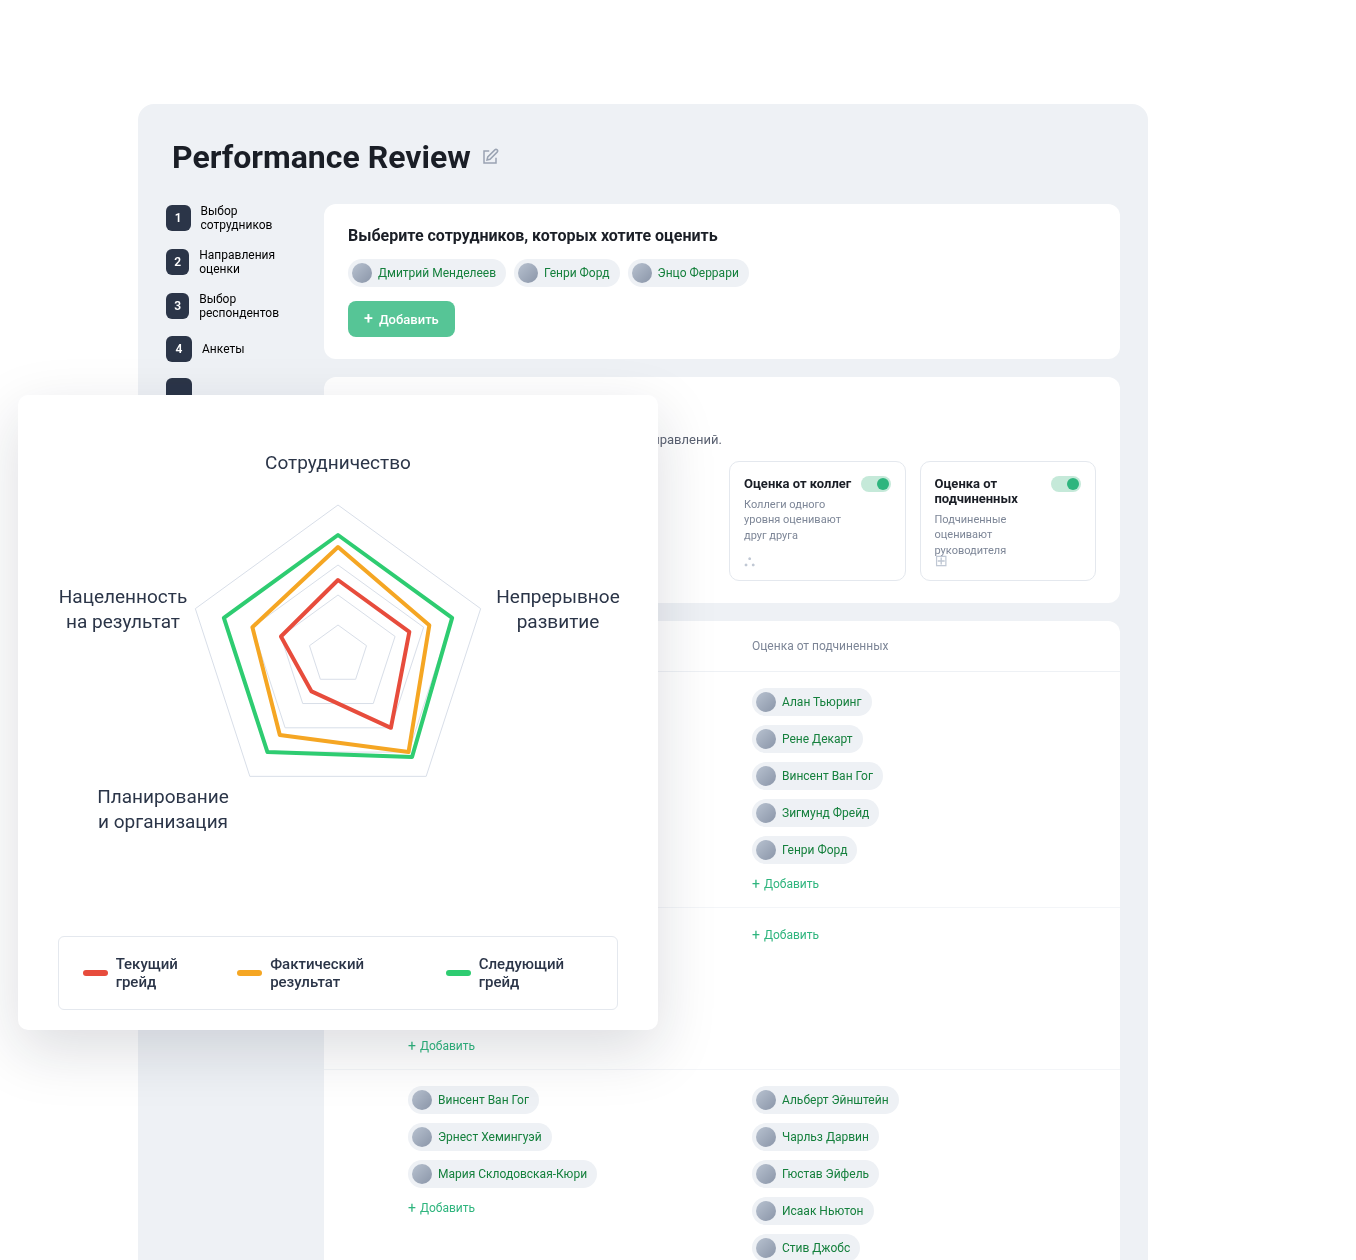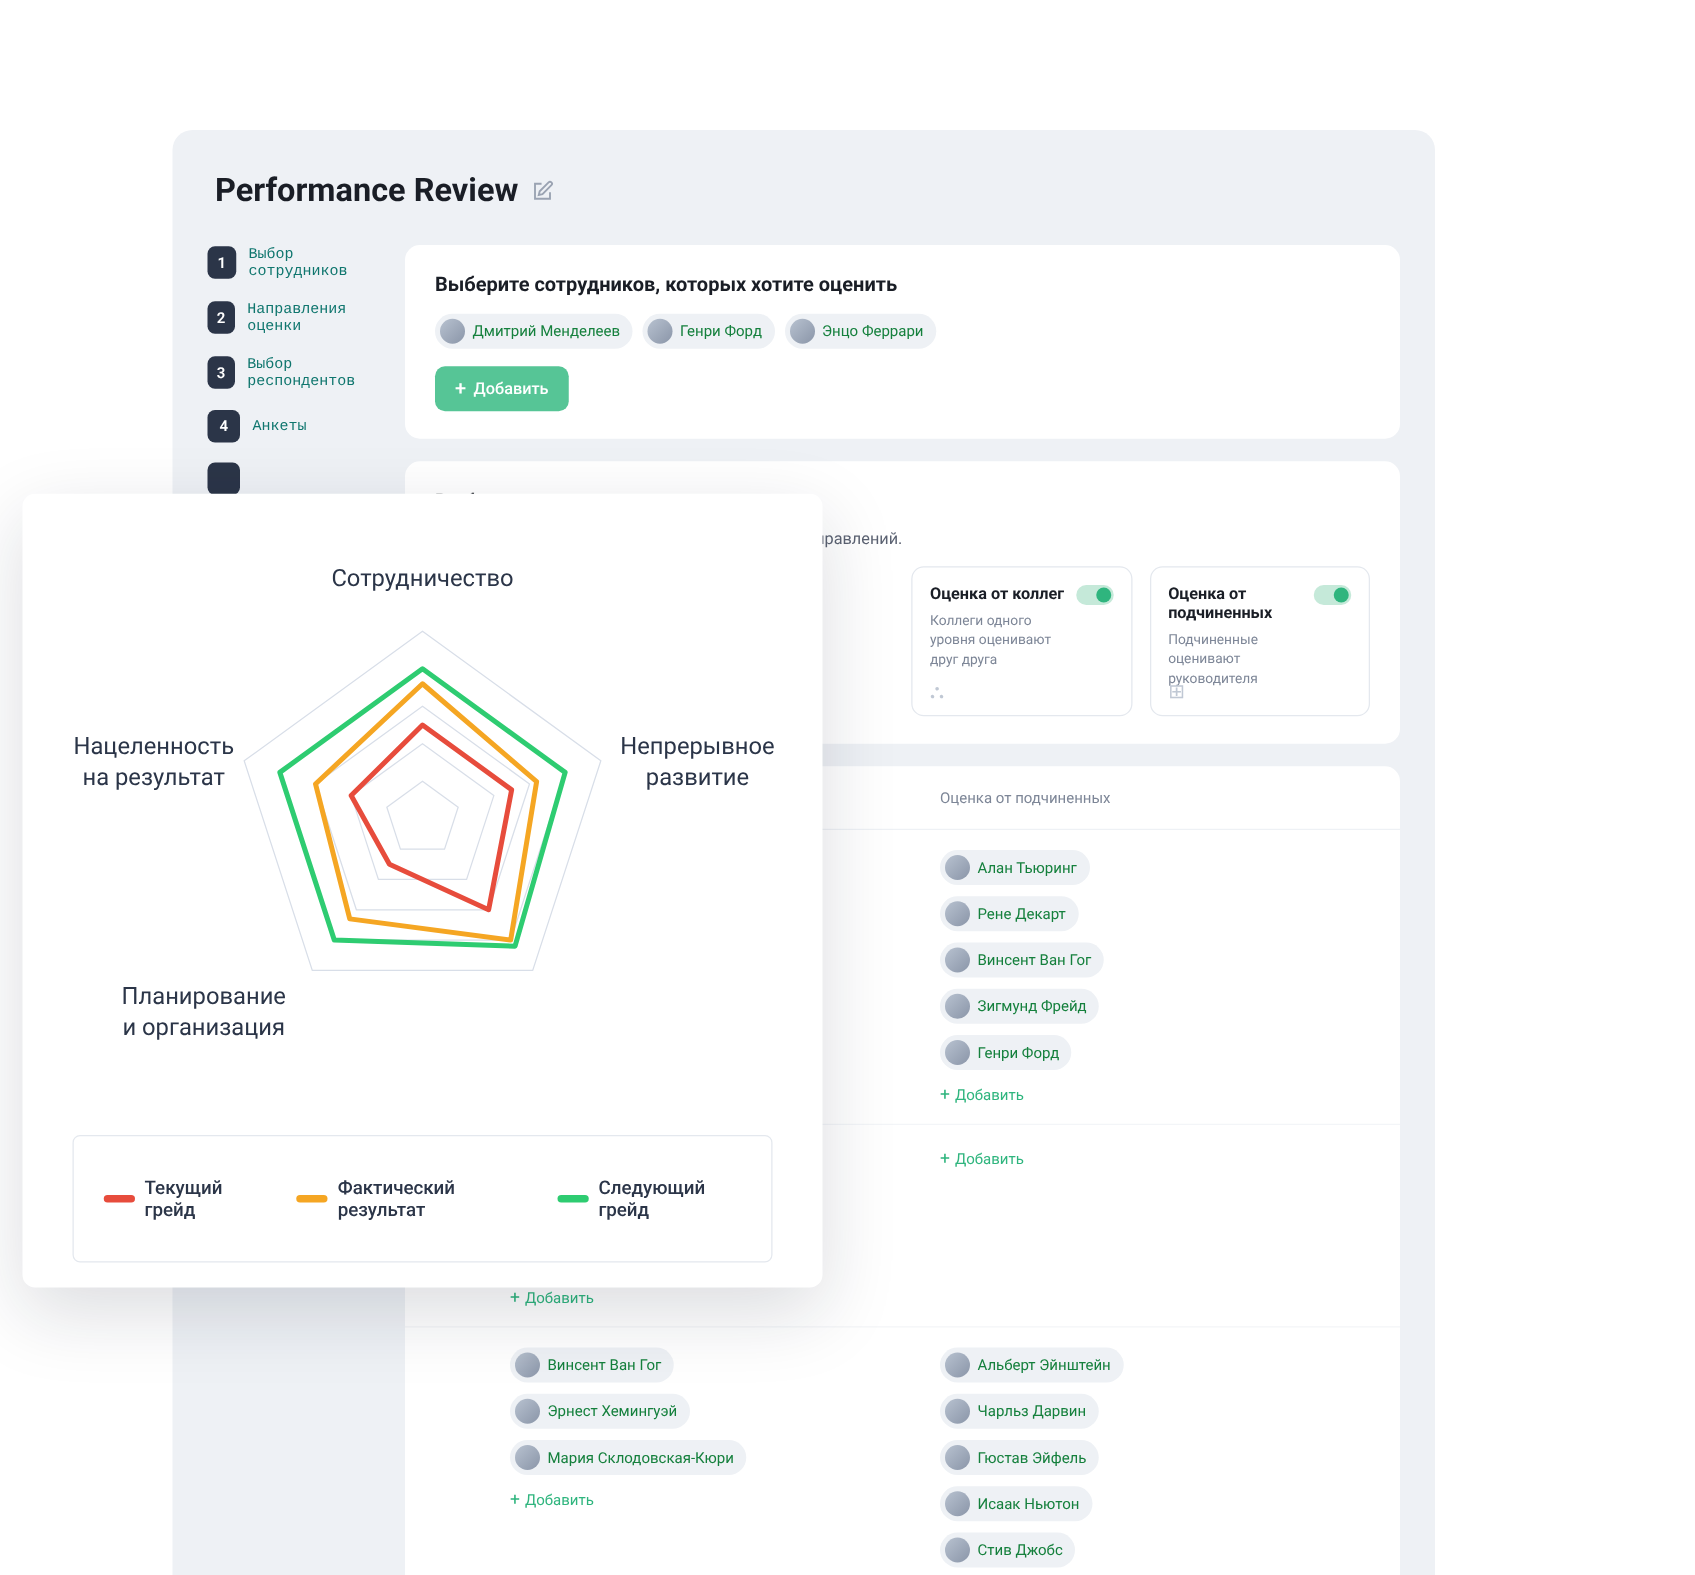--- a/index.html
+++ b/index.html
@@ -9,28 +9,28 @@
   position: absolute;
   left: 138px;
   top: 104px;
   width: 1010px;
   background: #eef1f5;
   border-radius: 16px;
   padding: 34px 0 40px 0;
 }
 
 .title-row { display: flex; align-items: center; gap: 10px; padding: 0 34px 28px 34px; }
-.title { font-size: 26px; font-weight: 700; color: #1a1e26; }
+.title { font-size: 32px; font-weight: 700; color: #1a1e26; }
 .edit-icon { width: 18px; height: 18px; color: #9aa3b2; cursor: pointer; }
 
 .layout { display: flex; gap: 18px; padding: 0 28px; }
 .sidebar { width: 140px; display: flex; flex-direction: column; gap: 16px; }
 .step { display: flex; align-items: center; gap: 10px; }
 .step-num { width: 26px; height: 26px; background: #2b3548; color: #fff; border-radius: 6px; display: flex; align-items: center; justify-content: center; font-size: 12px; font-weight: 600; }
-.step-label { font-size: 12px; color: #0f766e; font-family: Liberation Mono, monospace; }
+.step-label { font-size: 12px; color: #000000; }
 
 .content { flex: 1; display: flex; flex-direction: column; gap: 18px; }
 .card { background: #fff; border-radius: 12px; padding: 22px 24px; }
 .card-title { font-size: 16px; font-weight: 700; color: #1a1e26; margin-bottom: 14px; }
 .card-sub { font-size: 13px; color: #5b6272; margin-bottom: 14px; }
 
 .chips { display: flex; flex-wrap: wrap; gap: 8px; margin-bottom: 14px; }
 .chip { display: inline-flex; align-items: center; gap: 6px; background: #eef1f5; border-radius: 14px; padding: 4px 10px 4px 4px; font-size: 12px; color: #15803d; }
 .chip-av { width: 20px; height: 20px; border-radius: 50%; background: linear-gradient(135deg,#b8c2d0,#8a95a8); flex-shrink: 0; }
 
@@ -66,21 +66,21 @@
   background: #fff;
   border-radius: 10px;
   box-shadow: 0 20px 60px rgba(20,30,50,0.15);
   padding: 30px 20px 20px 20px;
   display: flex;
   flex-direction: column;
   align-items: center;
 }
 .axis-label { position: absolute; font-size: 19px; color: #2b3548; text-align: center; line-height: 1.3; }
 .radar-svg { width: 340px; height: 340px; margin-top: 60px; }
-.legend-box { border: 1px solid #e4e8ee; border-radius: 6px; padding: 32px 24px; display: flex; gap: 28px; align-items: center; margin-top: auto; width: 560px; justify-content: center; }
+.legend-box { border: 1px solid #e4e8ee; border-radius: 6px; padding: 18px 24px; display: flex; gap: 28px; align-items: center; margin-top: auto; width: 560px; justify-content: center; }
 .legend-item { display: flex; align-items: center; gap: 8px; font-size: 15px; color: #2b3548; font-weight: 500; }
 .legend-sw { width: 28px; height: 6px; border-radius: 4px; }
 </style>
 </head>
 <body>
 
 <div class="main-panel">
   <div class="title-row">
     <h1 class="title">Performance Review</h1>
     <svg class="edit-icon" viewBox="0 0 24 24" fill="none" stroke="currentColor" stroke-width="2">

